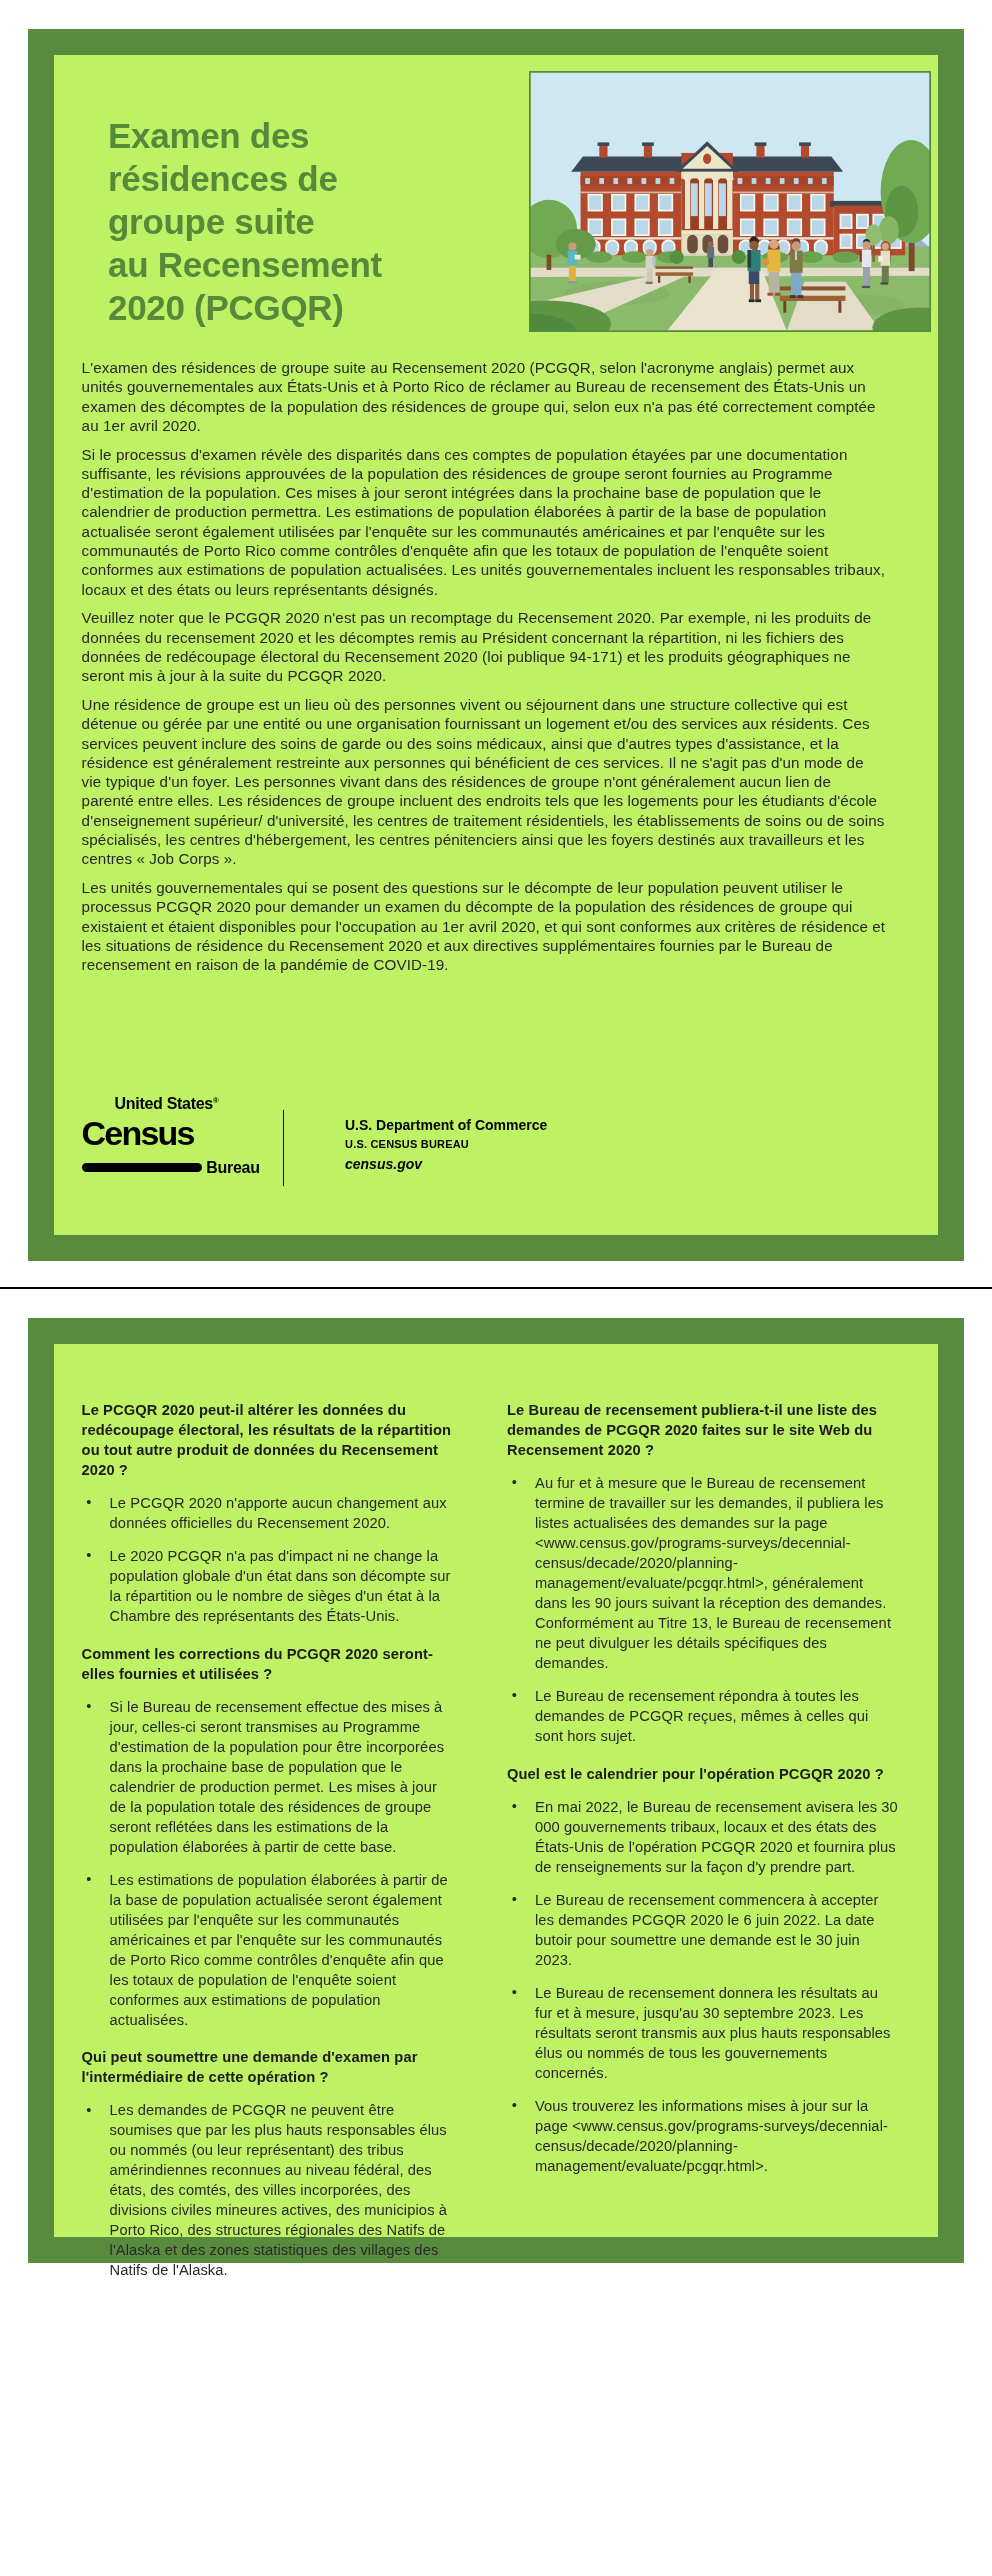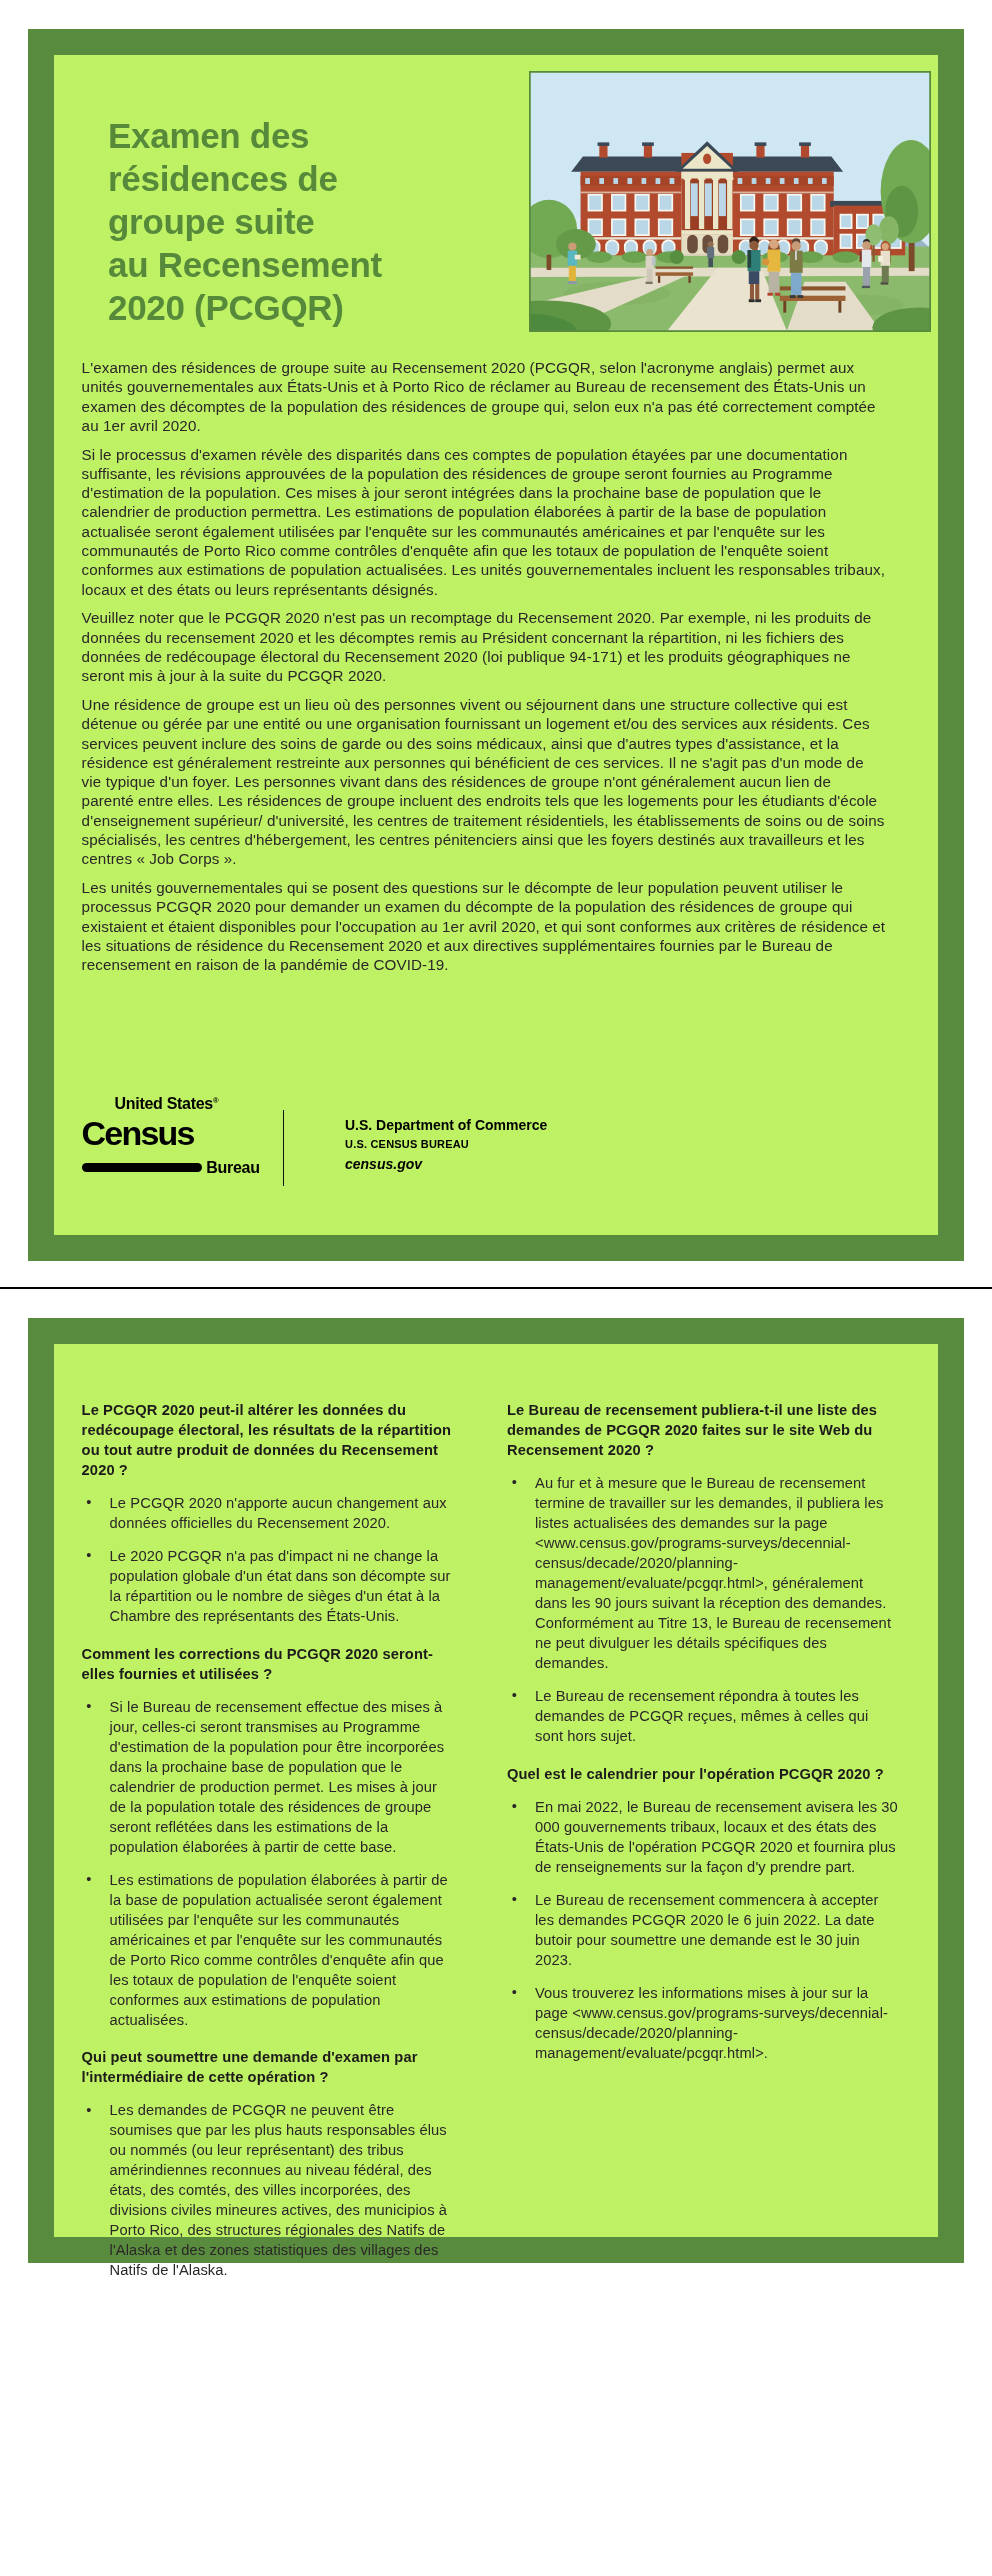--- a/index.html
+++ b/index.html
@@ -384,19 +384,20 @@
     <div class="col col-right">
         <div class="faq-q">Le Bureau de recensement publiera-t-il une liste des demandes de PCGQR 2020 faites sur le site Web du Recensement 2020 ?</div>
         <ul class="faq-ul">
           <li>Au fur et à mesure que le Bureau de recensement termine de travailler sur les demandes, il publiera les listes actualisées des demandes sur la page &lt;www.census.gov/programs-surveys/decennial-census/decade/2020/planning-management/evaluate/pcgqr.html&gt;, généralement dans les 90 jours suivant la réception des demandes. Conformément au Titre 13, le Bureau de recensement ne peut divulguer les détails spécifiques des demandes.</li>
           <li>Le Bureau de recensement répondra à toutes les demandes de PCGQR reçues, mêmes à celles qui sont hors sujet.</li>
         </ul>
         <div class="faq-q">Quel est le calendrier pour l'opération PCGQR 2020 ?</div>
         <ul class="faq-ul">
           <li>En mai 2022, le Bureau de recensement avisera les 30 000 gouvernements tribaux, locaux et des états des États-Unis de l'opération PCGQR 2020 et fournira plus de renseignements sur la façon d'y prendre part.</li>
           <li>Le Bureau de recensement commencera à accepter les demandes PCGQR 2020 le 6 juin 2022. La date butoir pour soumettre une demande est le 30 juin 2023.</li>
+          <li>Le Bureau de recensement donnera les résultats au fur et à mesure, jusqu'au 30 septembre 2023. Les résultats seront transmis aux plus hauts responsables élus ou nommés de tous les gouvernements concernés.</li>
           <li>Vous trouverez les informations mises à jour sur la page &lt;www.census.gov/programs-surveys/decennial-census/decade/2020/planning-management/evaluate/pcgqr.html&gt;.</li>
         </ul>
       </div>
   </div>
 
 </div>
 
 
 </body></html>

